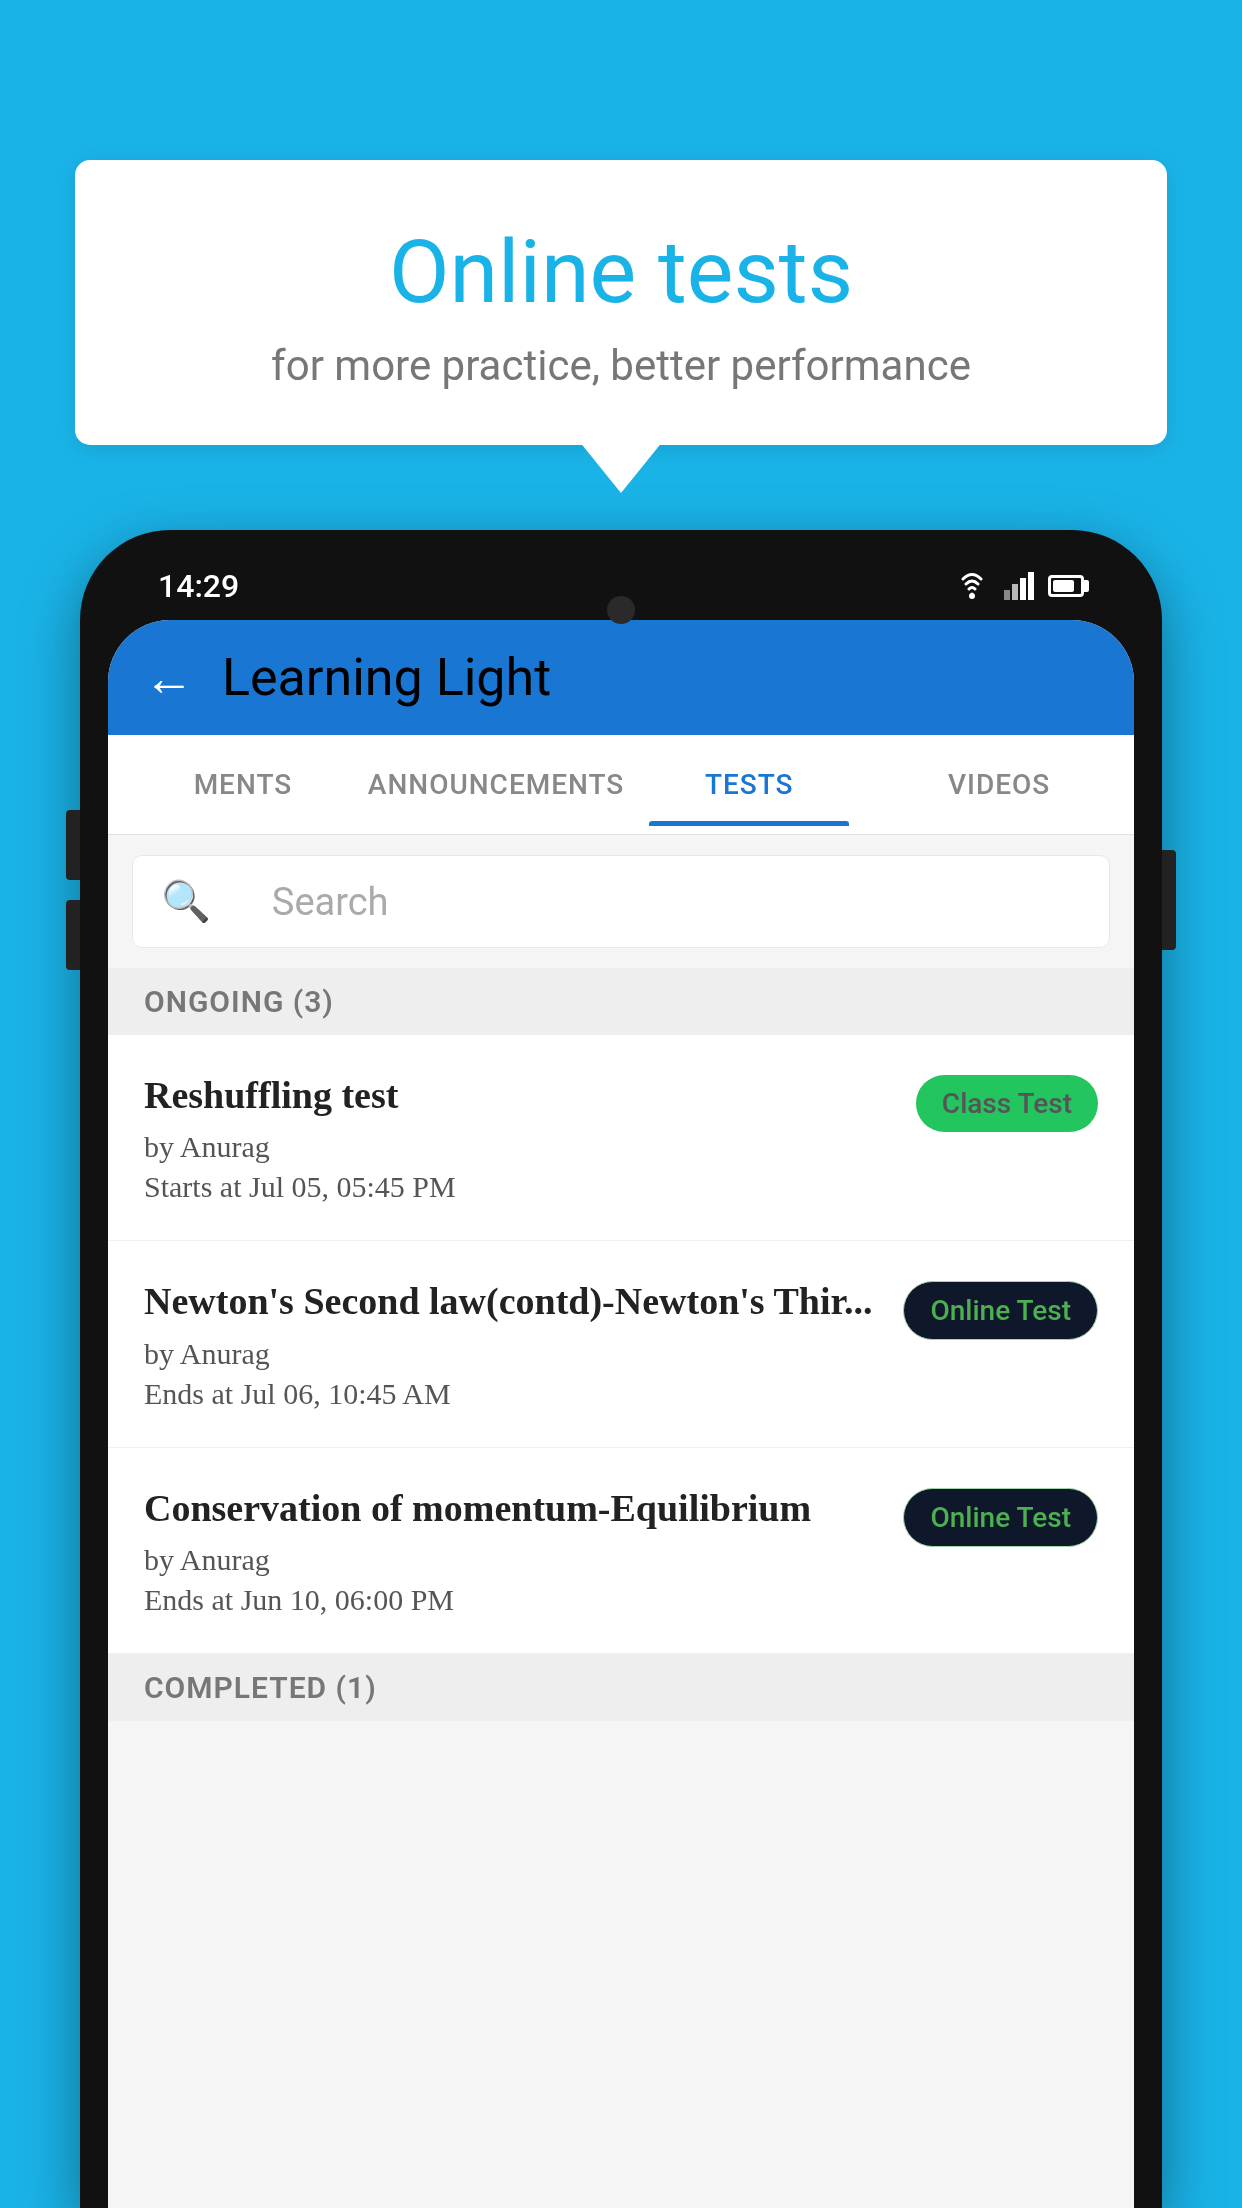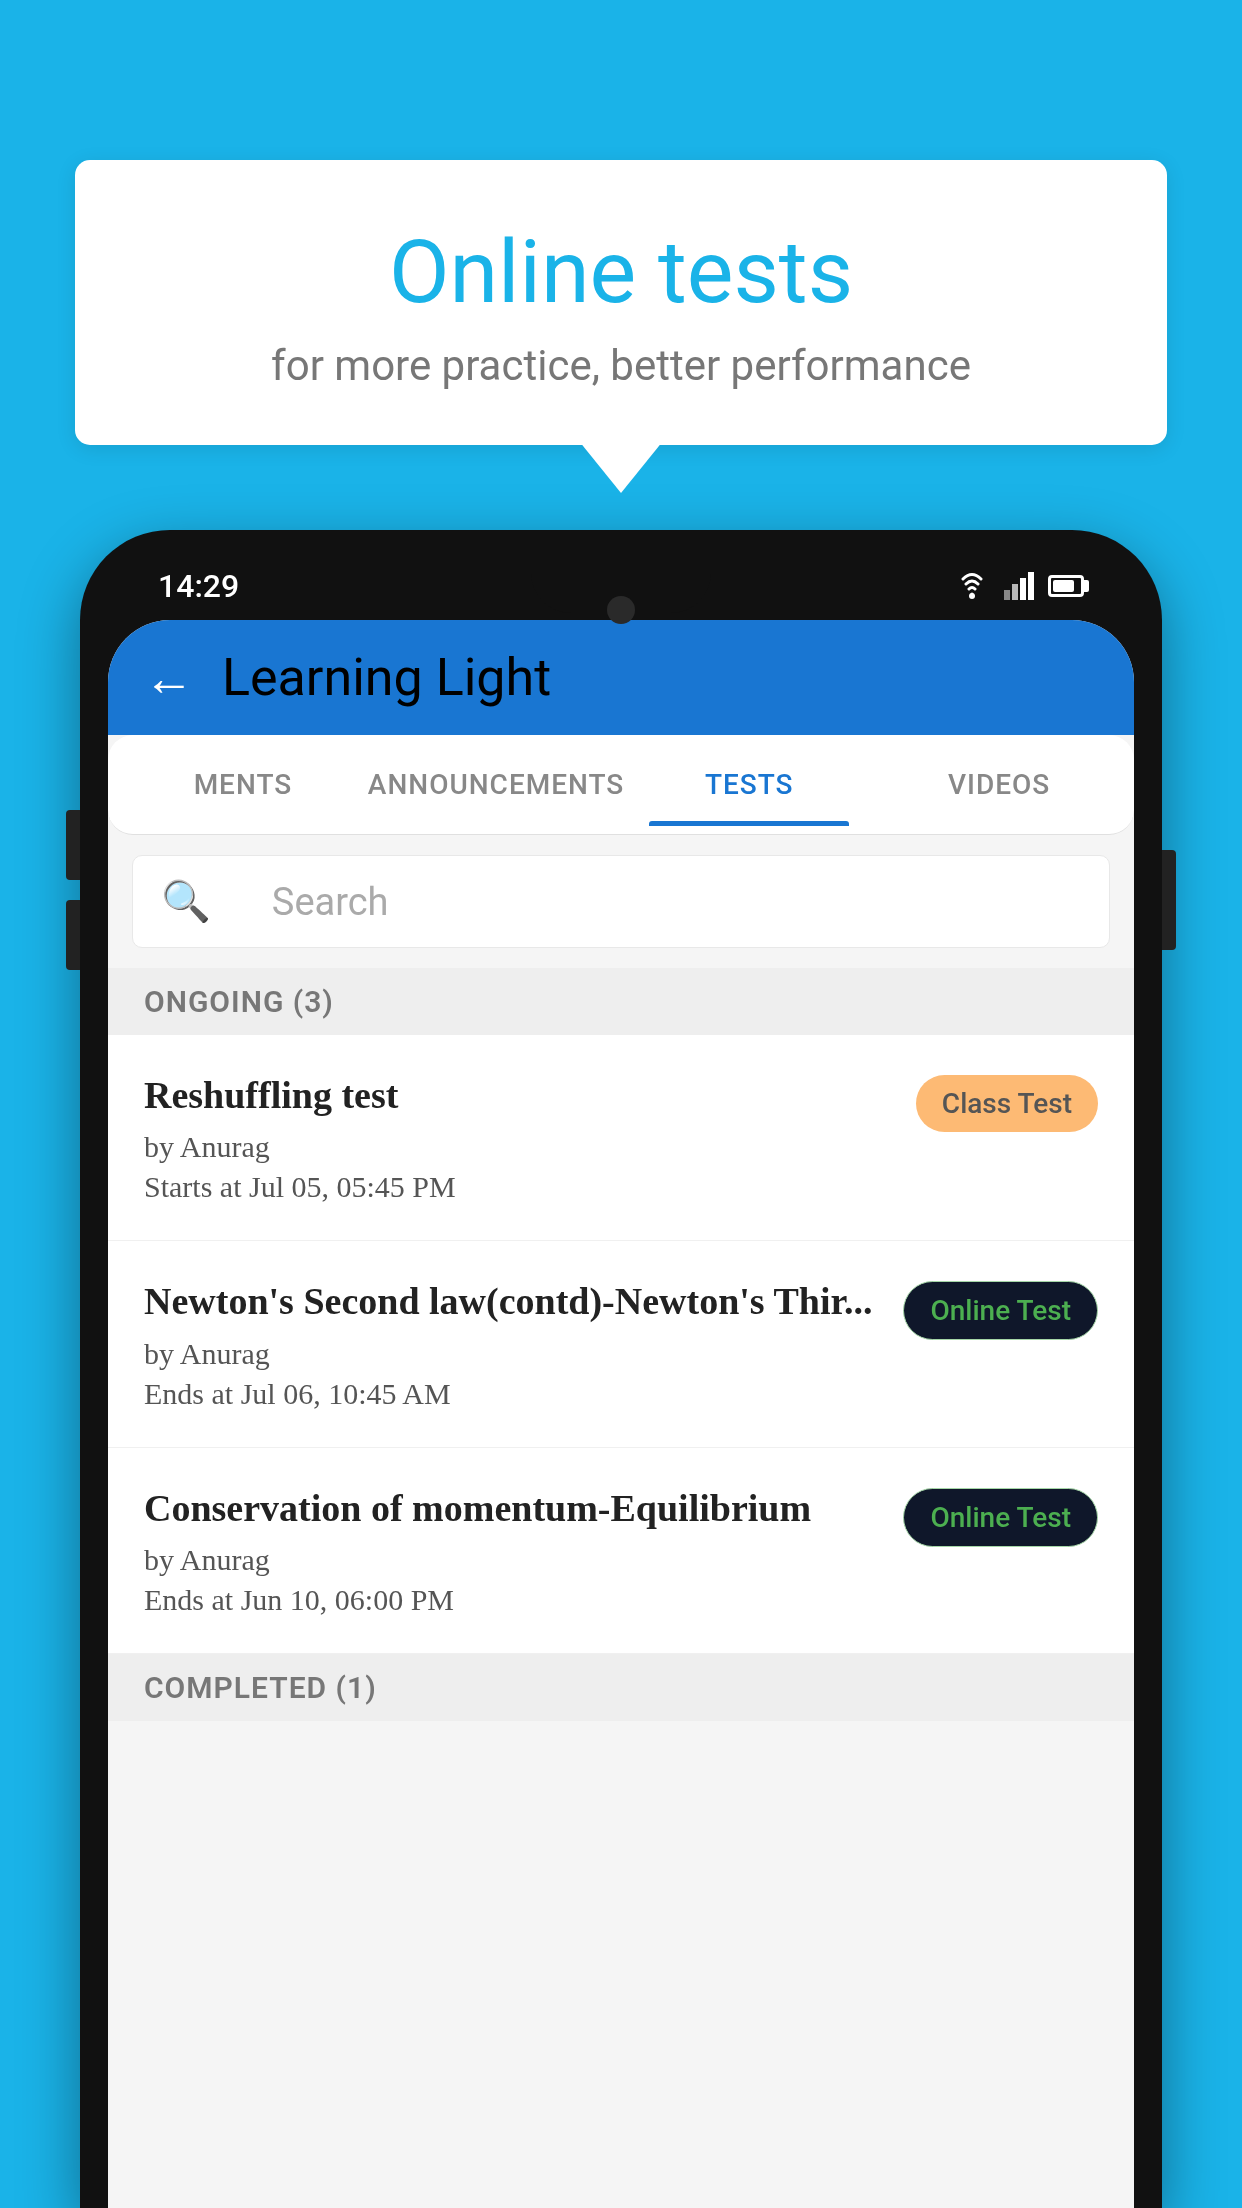--- a/index.html
+++ b/index.html
@@ -181,21 +181,20 @@
     }
 
     
     .tab-bar {
       background: #fff;
       display: flex;
       height: 100px;
       align-items: stretch;
       border-bottom: 1px solid #e0e0e0;
       padding: 8px 10px;
-      border-radius: 25px;
     }
 
     .tab-item {
       flex: 1;
       display: flex;
       align-items: center;
       justify-content: center;
       font-size: 28px;
       color: #888;
       font-weight: 500;
@@ -297,21 +296,21 @@
       border-radius: 50px;
       padding: 12px 26px;
       font-size: 28px;
       font-weight: 500;
       white-space: nowrap;
       flex-shrink: 0;
       margin-top: 4px;
     }
 
     .badge-class {
-      background: #fdba74;
+      background: #22c55e;
       color: #555;
     }
 
     .badge-online {
       background: #0f172a;
       color: #4caf50;
       border: 1.5px solid #a5d6a7;
     }
 
     

